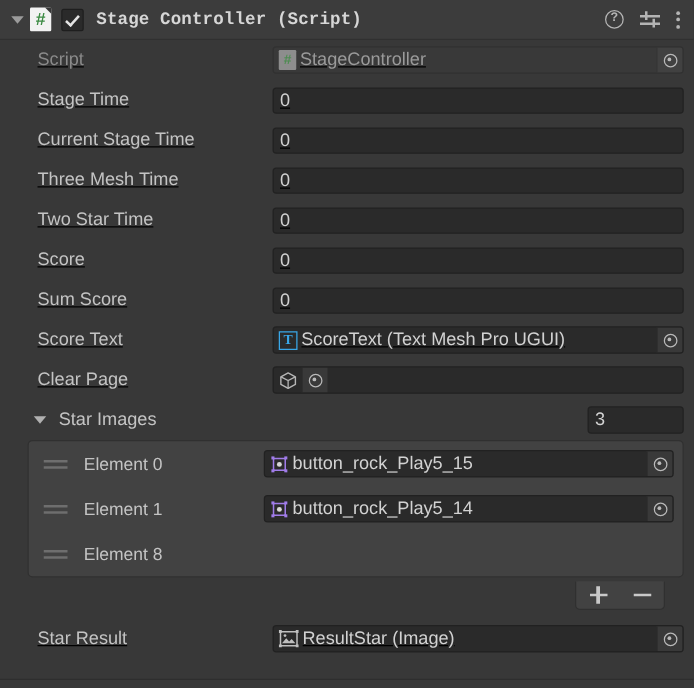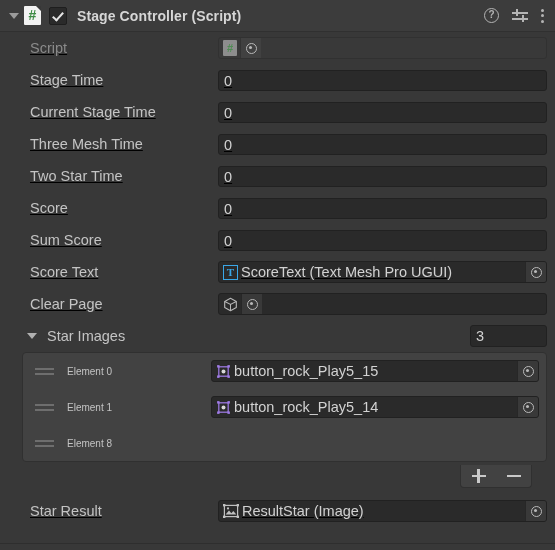--- a/index.html
+++ b/index.html
@@ -100,20 +100,21 @@
     border-width: 0 2px 2px 0;
     transform: rotate(42deg);
   }
   .comp-title {
     color: #d6d6d6;
     font-size: 14px;
     font-weight: bold;
     letter-spacing: 0.1px;
     white-space: nowrap;
     flex: 1 1 auto;
+    font-family: Liberation Mono, monospace;
   }
   .hdr-icons {
     display: flex;
     align-items: center;
     gap: 13px;
     flex: 0 0 auto;
   }
   .ico-help {
     width: 15px;
     height: 15px;
@@ -402,21 +403,21 @@
     height: 2px;
     background: #6e6e6e;
     display: block;
   }
   .drag i:nth-child(1) { top: 4px; }
   .drag i:nth-child(2) { top: 9px; }
   .rlabel {
     flex: 0 0 auto;
     width: 153px;
     color: #c4c4c4;
-    font-size: 10px;
+    font-size: 14px;
     padding-left: 9px;
     box-sizing: border-box;
     white-space: nowrap;
   }
 
   
   .rfooter {
     display: flex;
     justify-content: flex-end;
     padding: 3px 23px 0 0;
@@ -480,20 +481,21 @@
       </span>
     </span>
   </div>
 
   <div class="body">
 
     <div class="row">
       <span class="label dim">Script</span>
       <span class="objfield readonly">
         <span class="tic tic-script"></span>
+        <span class="objname">StageController</span>
         <span class="picker">
             <span class="picker-dot"></span>
           </span>
       </span>
     </div>
 
     <div class="row">
       <span class="label">Stage Time</span>
       <span class="field">0</span>
     </div>

